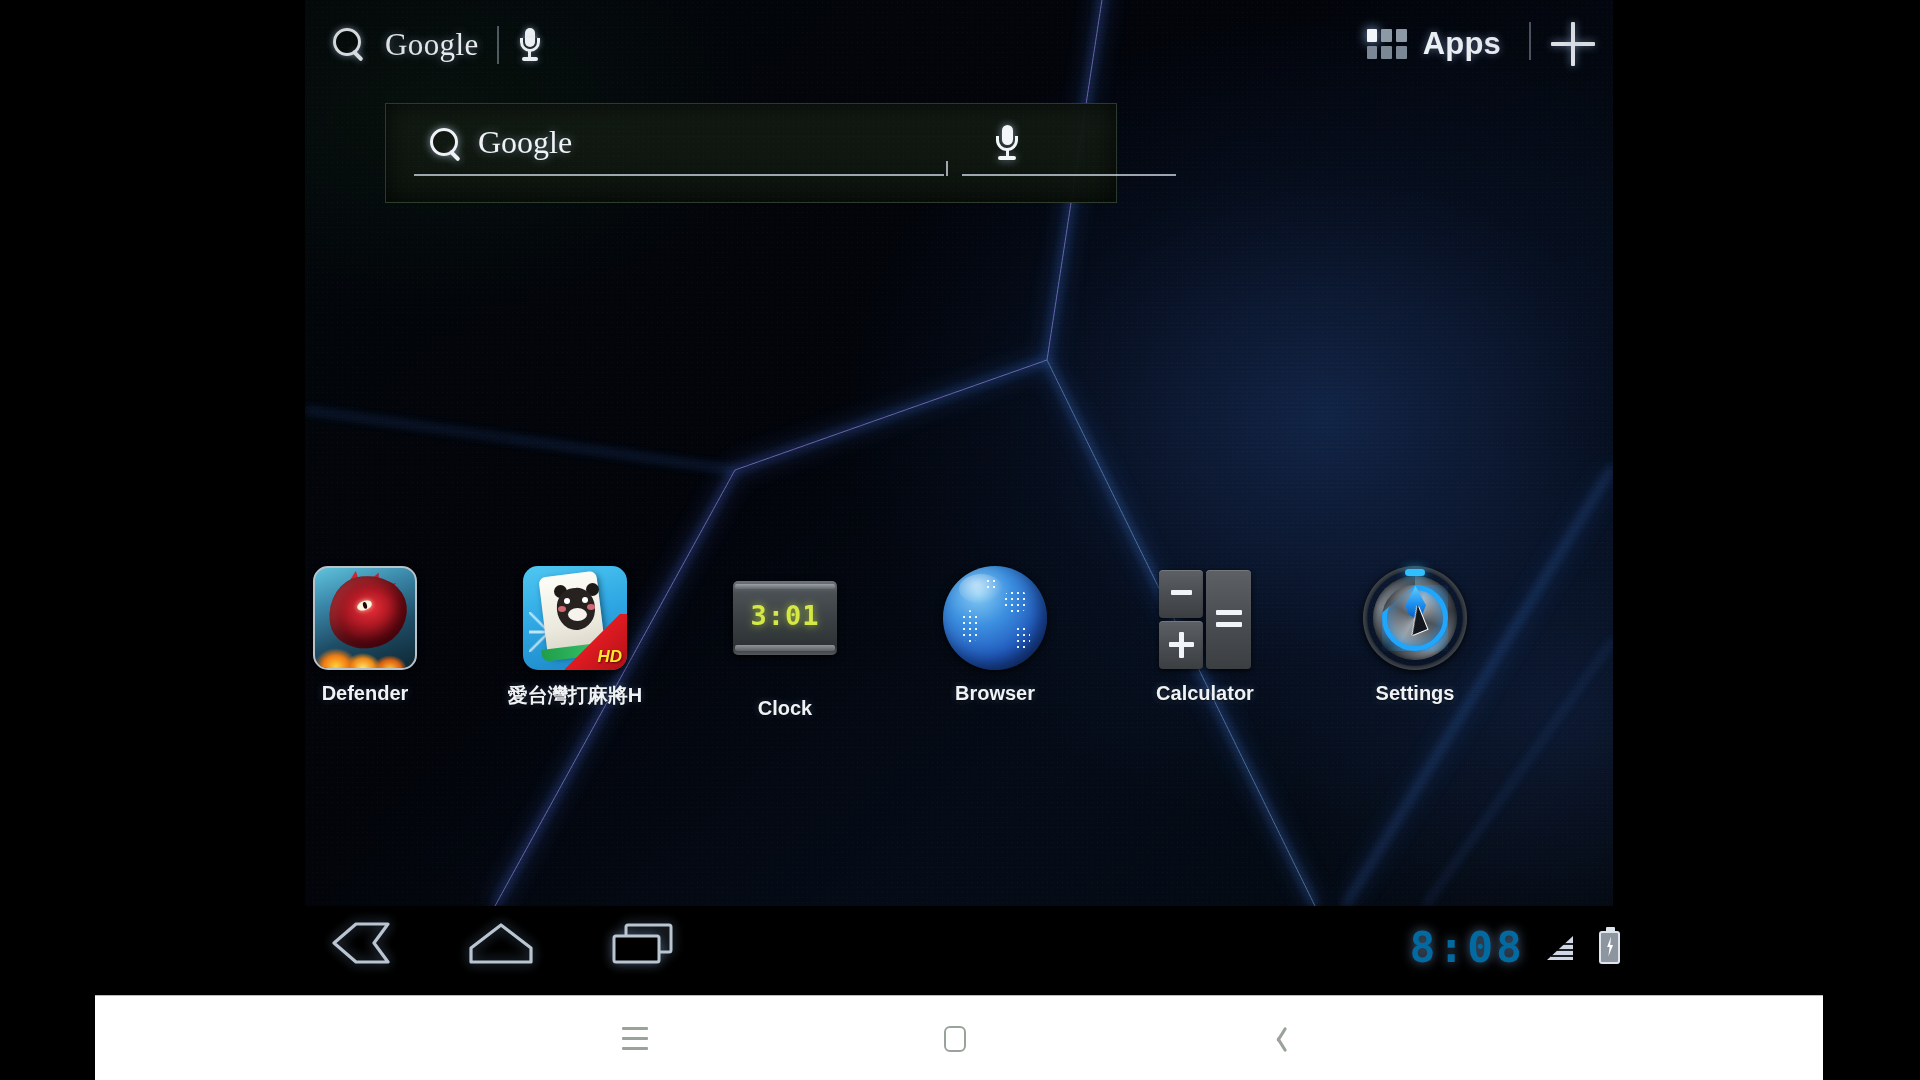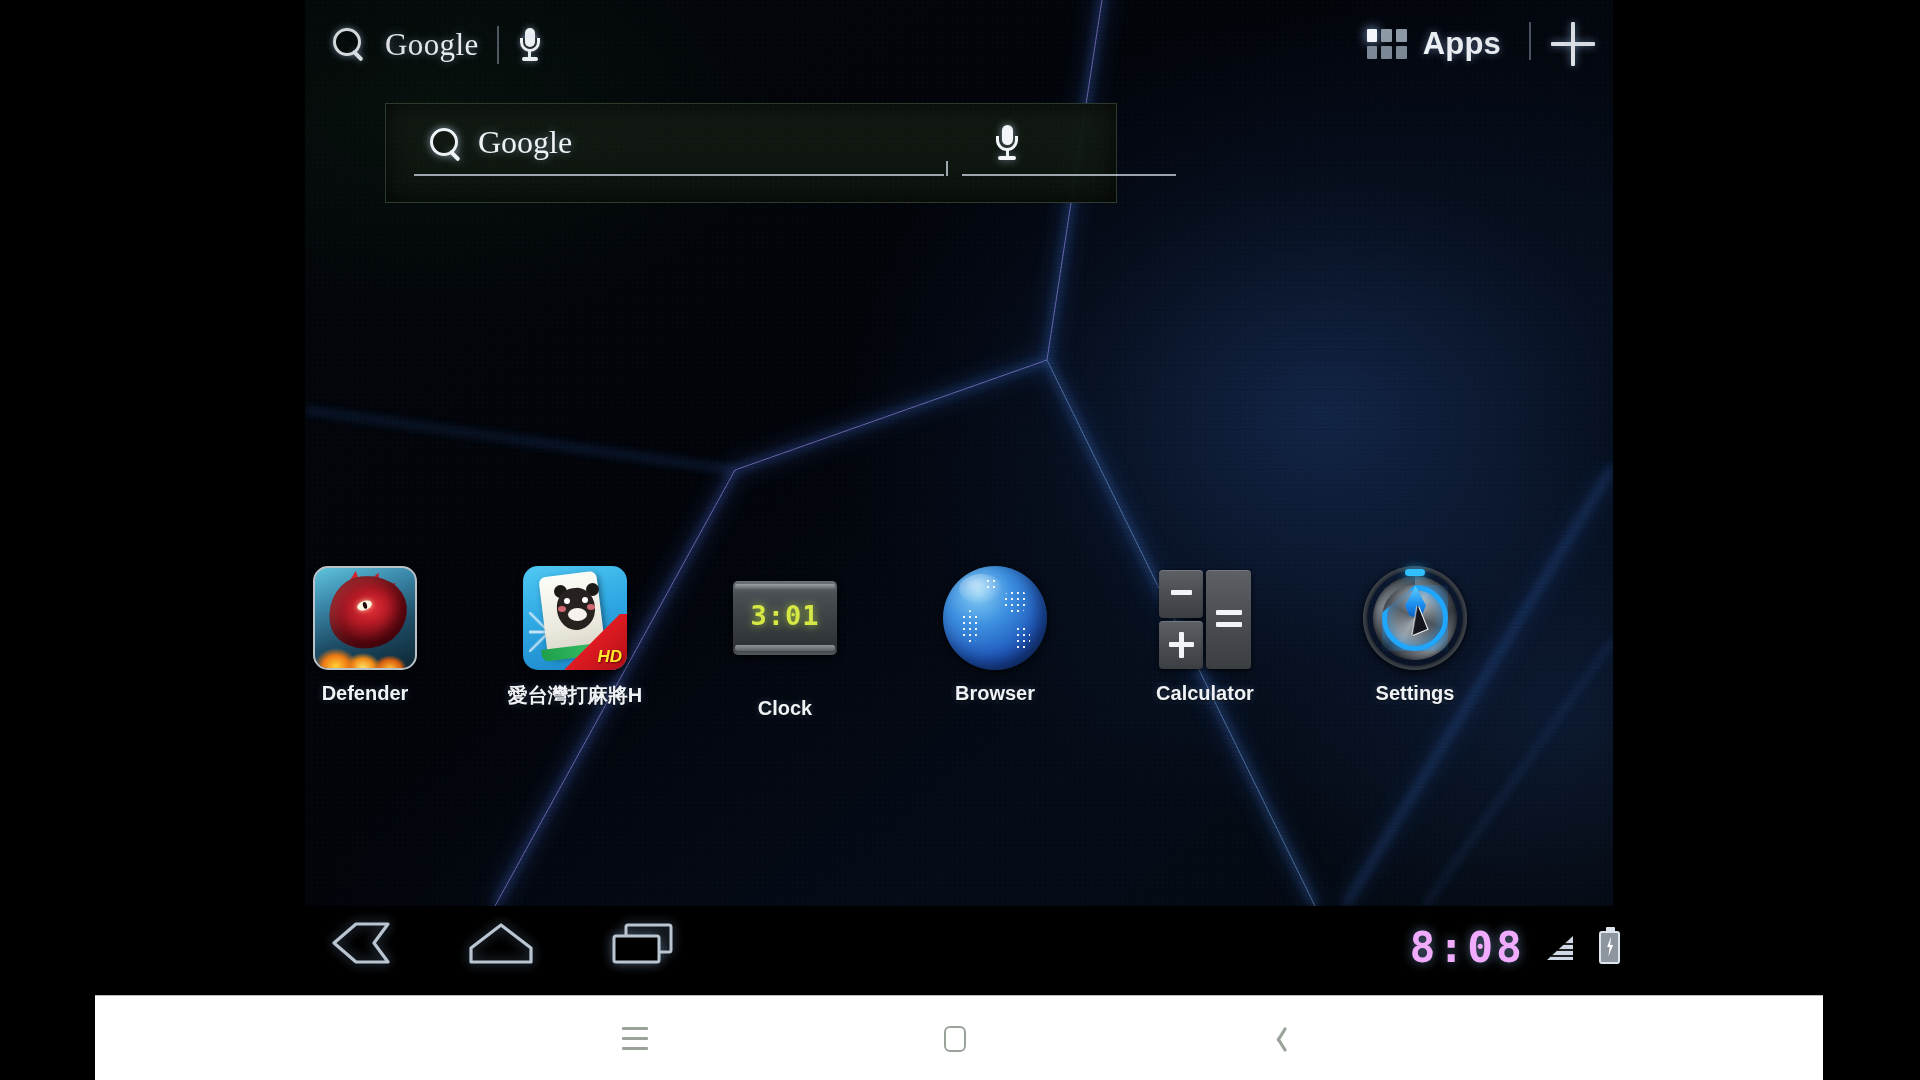--- a/index.html
+++ b/index.html
@@ -381,21 +381,21 @@
 
   
   .sysbar { position:absolute; left:0; top:906px; width:1920px; height:84px; background:#000; }
   .navgrp { position:absolute; left:330px; top:14px; display:flex; gap:74px; align-items:center; }
   .nav { cursor:pointer; opacity:0.9; }
   .nav svg { display:block; filter:drop-shadow(0 0 6px rgba(150,190,235,0.55)); }
 
   .status { position:absolute; right:300px; top:16px; display:flex; align-items:center; gap:22px; }
   .clocktxt {
     font-family:"DejaVu Sans Mono", monospace; font-size:43px; font-weight:bold;
-    color:#f0abfc; letter-spacing:3px;
+    color:#0369a1; letter-spacing:3px;
     text-shadow:0 0 11px rgba(150,190,240,0.55);
   }
   .sigwrap { width:30px; height:32px; position:relative; }
   .sigwrap .tri {
     position:absolute; left:0; top:5px; width:0; height:0;
     border-style:solid; border-width:0 0 24px 26px;
     border-color:transparent transparent #cfd8e4 transparent;
   }
   .sigwrap .ln {
     position:absolute; left:4px; width:22px; height:2px; background:#000; opacity:0.85;

